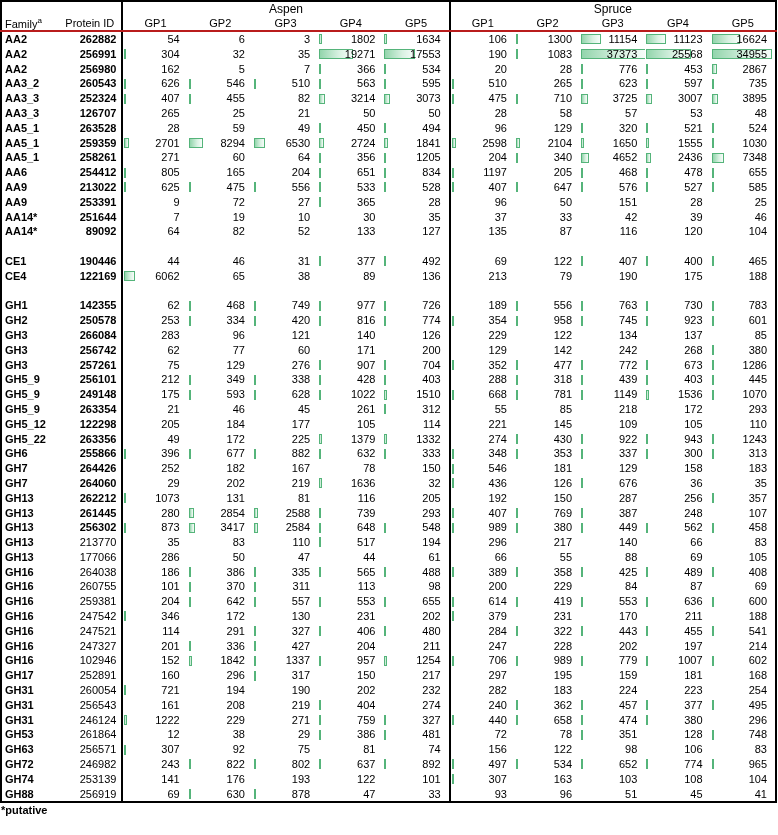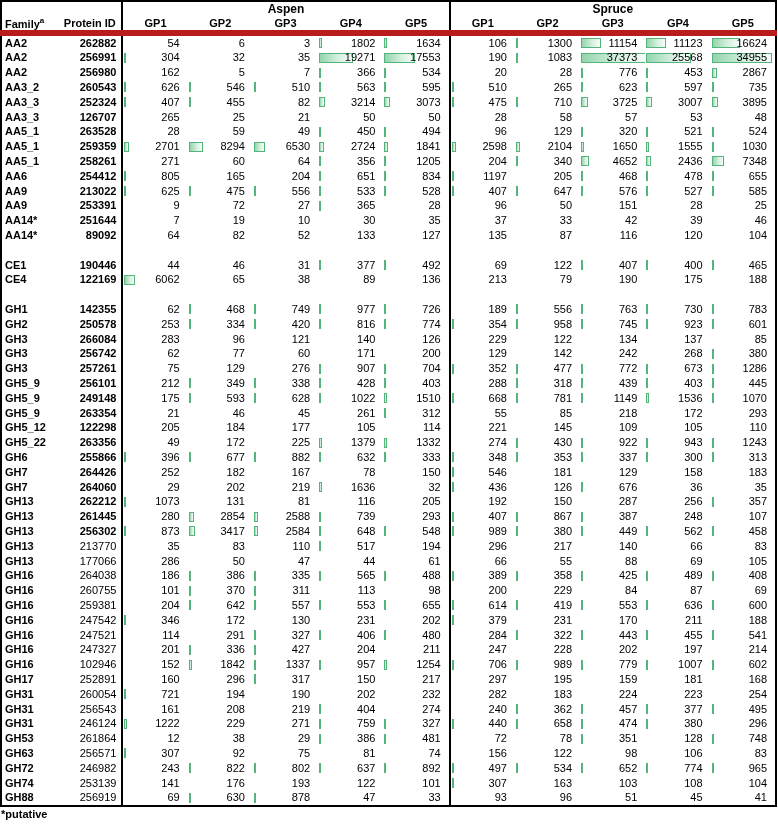--- a/index.html
+++ b/index.html
@@ -15,24 +15,24 @@
     width: 777px;
     border: 2px solid #000;
   }
   th, td {
     padding: 0;
     font-size: 11px;
     vertical-align: middle;
     white-space: nowrap;
     overflow: hidden;
   }
-  thead th { font-weight: bold; text-align: center; }
+  thead th { font-weight: normal; text-align: center; }
   tr.r1 th { height: 15px; font-size: 12px; }
   tr.r2 th { height: 15px; }
-  tr.r3 th { height: 15px; border-bottom: 6px solid #b91c1c; }
+  tr.r3 th { height: 15px; border-bottom: 2px solid #b91c1c; }
   .div-right { border-right: 2px solid #000; }
   th.family-h { text-align: left; padding-left: 3px; }
   th.family-h sup { font-size: 8px; }
   tbody td { height: 14.8px; line-height: 14.8px; }
   td.family { font-weight: bold; text-align: left; padding-left: 3px; }
   td.pid { text-align: right; padding-right: 5px; }
   td.pid.bold { font-weight: bold; }
   td.val { position: relative; text-align: right; padding-right: 8px; }
   td.val .num { position: relative; z-index: 1; }
   .bar {
@@ -524,21 +524,21 @@
       </tr>
       <tr class="bodyrow">
         <td class="family">GH13</td>
         <td class="pid div-right bold">261445</td>
         <td class="val"><span class="num">280</span></td>
         <td class="val"><div class="bar" style="width: 7.63653%; min-width: 1px;"></div><span class="num">2854</span></td>
         <td class="val"><div class="bar" style="width: 6.92479%; min-width: 1px;"></div><span class="num">2588</span></td>
         <td class="val"><div class="bar" style="width: 1.97736%; min-width: 1px;"></div><span class="num">739</span></td>
         <td class="val div-right"><span class="num">293</span></td>
         <td class="val"><div class="bar" style="width: 1.08902%; min-width: 1px;"></div><span class="num">407</span></td>
-        <td class="val"><div class="bar" style="width: 2.05764%; min-width: 1px;"></div><span class="num">867</span></td>
+        <td class="val"><div class="bar" style="width: 2.05764%; min-width: 1px;"></div><span class="num">769</span></td>
         <td class="val"><div class="bar" style="width: 1.03551%; min-width: 1px;"></div><span class="num">387</span></td>
         <td class="val"><span class="num">248</span></td>
         <td class="val"><span class="num">107</span></td>
       </tr>
       <tr class="bodyrow">
         <td class="family">GH13</td>
         <td class="pid div-right bold">256302</td>
         <td class="val"><div class="bar" style="width: 2.33591%; min-width: 1px;"></div><span class="num">873</span></td>
         <td class="val"><div class="bar" style="width: 9.14296%; min-width: 1px;"></div><span class="num">3417</span></td>
         <td class="val"><div class="bar" style="width: 6.91408%; min-width: 1px;"></div><span class="num">2584</span></td>

